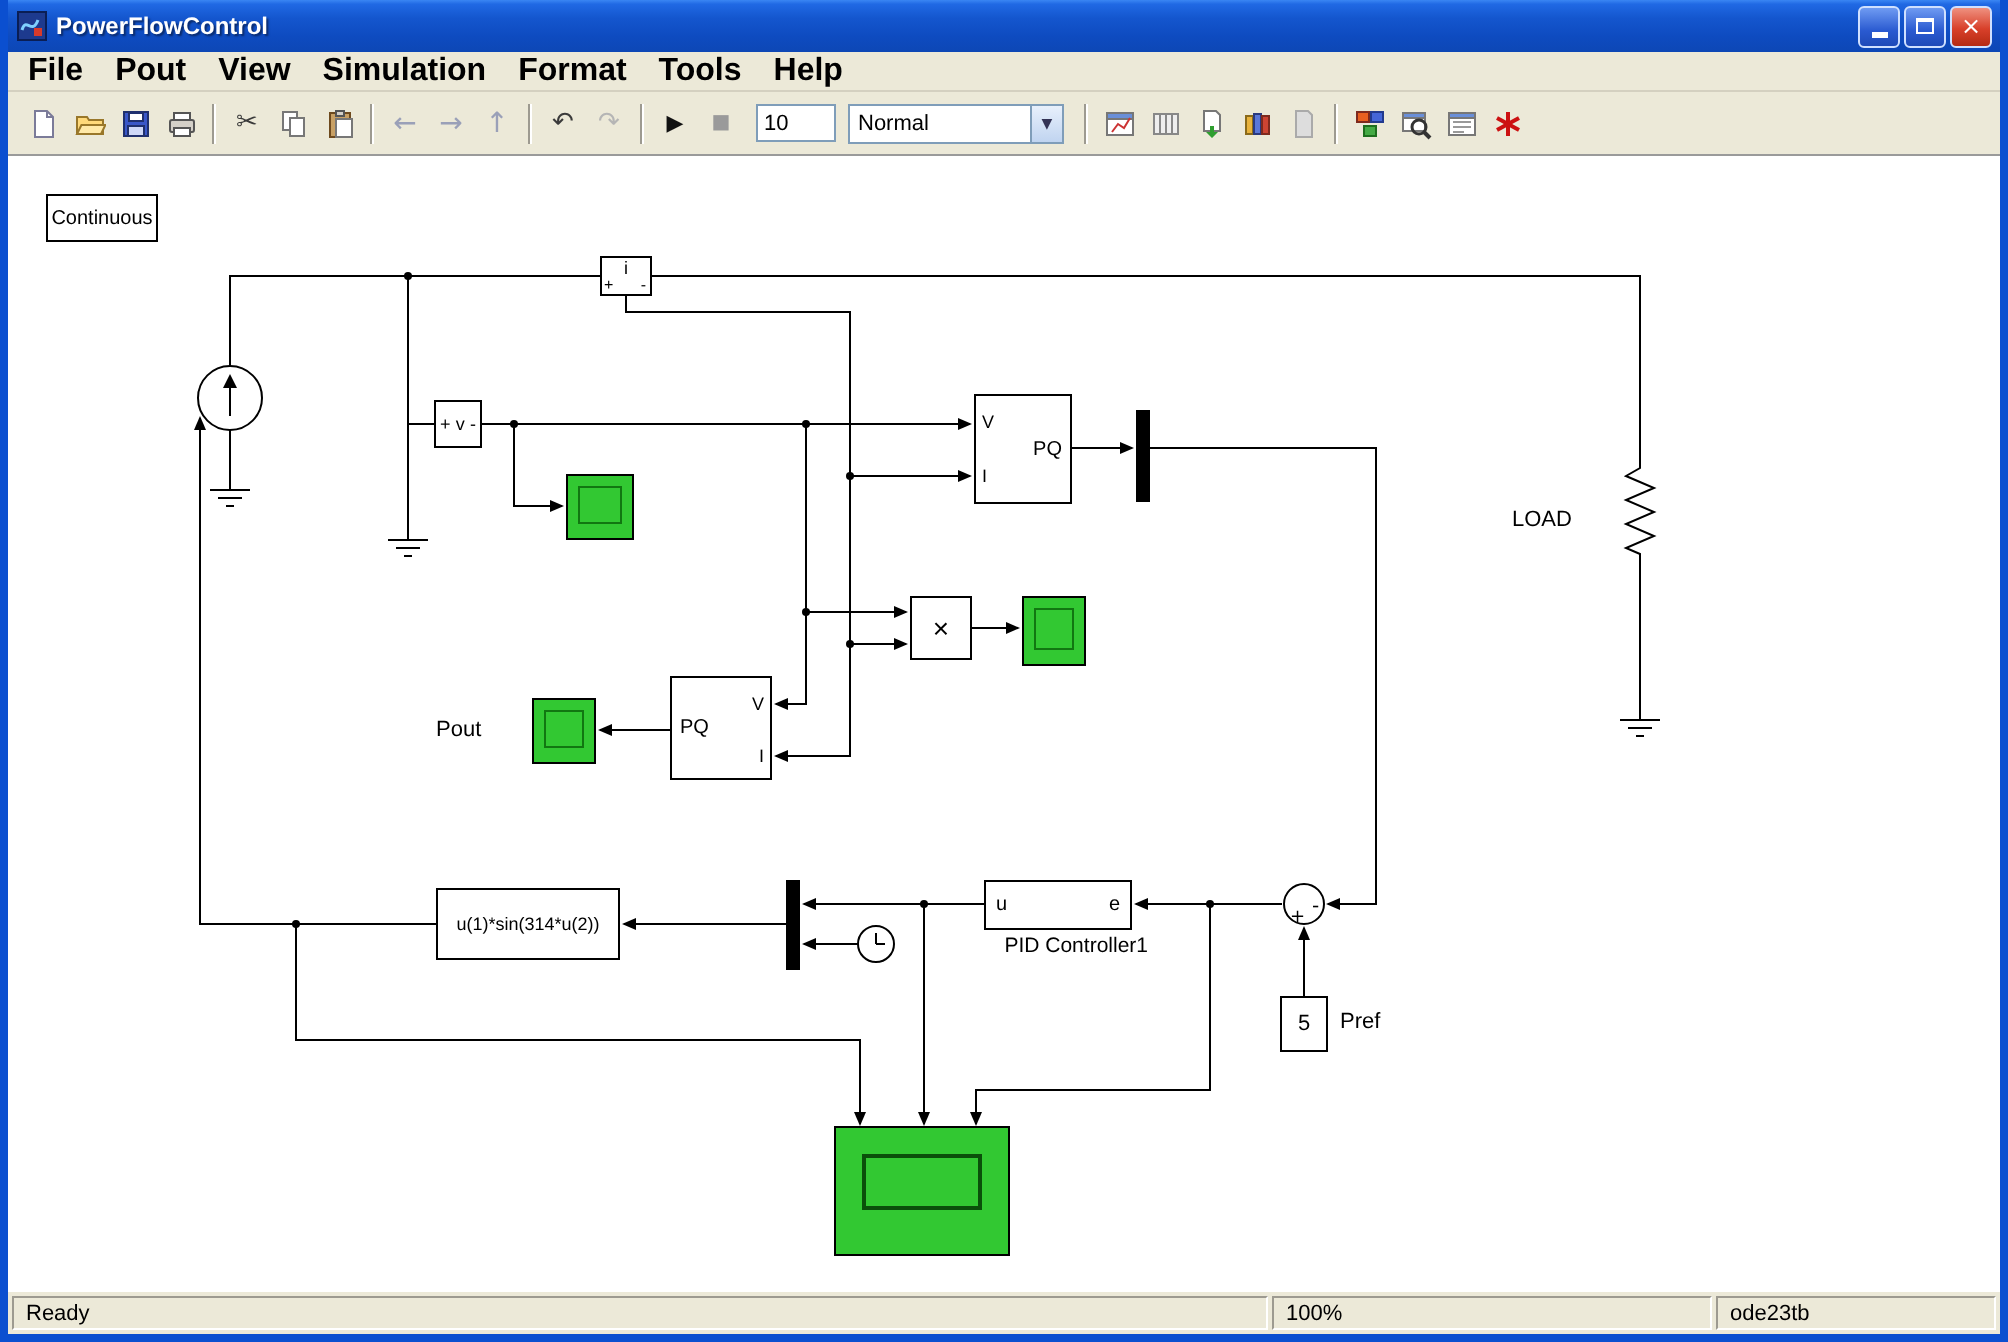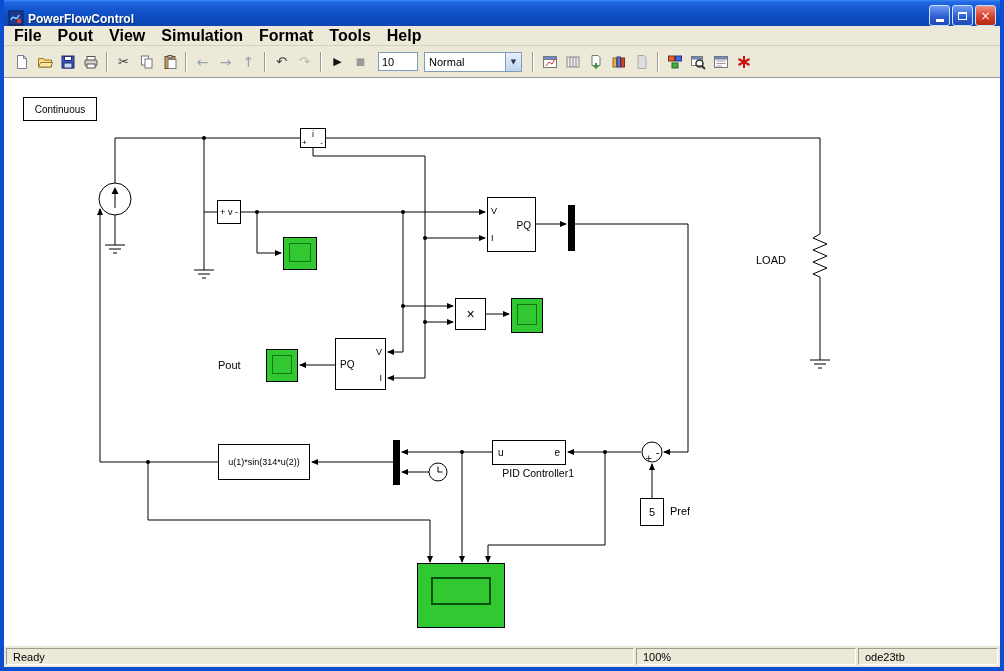--- a/index.html
+++ b/index.html
@@ -1,21 +1,21 @@
 <!DOCTYPE html>
 <html><head>
 <meta charset="utf-8">
 <style>
   * { box-sizing: border-box; margin: 0; padding: 0; }
   body { background:#d8d4c8; font-family:"Liberation Sans",sans-serif; }
   .window { position:relative; width:1004px; height:671px;
             border-left:4px solid #0b4fd0; border-right:4px solid #0b4fd0; border-bottom:4px solid #0b4fd0;
             background:#ece9d8; }
   
-  .titlebar { height:26px; display:flex; align-items:flex-end; padding:0 4px;
+  .titlebar { height:26px; display:flex; align-items:center; padding:0 4px;
     background:linear-gradient(180deg,#3a86f3 0%,#2069e4 8%,#1456ce 35%,#0e4bc0 70%,#0d47b5 100%); }
   .titlebar .ticon { width:16px; height:16px; margin-right:4px; flex:0 0 auto; }
   .titlebar .ttext { color:#fff; font-weight:bold; font-size:12px; text-shadow:1px 1px 1px #0a2a6a; flex:1; }
   .winbtn { width:21px; height:21px; margin-left:2px; border:1px solid #cfe0ff; border-radius:3px;
             display:flex; align-items:center; justify-content:center; color:#fff; font-size:12px;
             background:linear-gradient(180deg,#6f9bf2,#2a5ad0 60%,#1e4ab8); }
   .winbtn.close { background:linear-gradient(180deg,#ef9180,#d8402a 55%,#b52a12); }
   .minglyph { display:block; width:8px; height:3px; background:#fff; margin-top:9px; }
   .restoreglyph { display:block; width:9px; height:8px; border:1px solid #fff; border-top:2px solid #fff; }
   
@@ -24,21 +24,21 @@
   
   .toolbar { height:32px; display:flex; align-items:center; background:#ece9d8; border-bottom:1px solid #9a9a9a; padding-left:6px; }
   .tbtn { width:23px; height:22px; display:flex; align-items:center; justify-content:center; }
   .glyph { font-family:"DejaVu Sans",sans-serif; font-size:13px; color:#3b3b3b; line-height:1; }
   .glyph.dim { color:#9aa0b8; }
   .glyph.lite { color:#b5b5b5; }
   .glyph.run { color:#111; font-size:11px; }
   .glyph.stop { color:#9a9a9a; font-size:10px; }
   .tsep { width:2px; height:20px; border-left:1px solid #9d9a90; border-right:1px solid #fff; margin:0 4px; }
   .timebox { width:40px; height:19px; border:1px solid #7f9db9; background:#fff; font-size:11px; padding:1px 3px; margin:0 6px; font-family:"Liberation Sans",sans-serif; }
-  .combo { width:98px; height:20px; border:1px solid #7f9db9; background:#fff; display:flex; align-items:center; margin-right:6px; }
+  .combo { width:108px; height:20px; border:1px solid #7f9db9; background:#fff; display:flex; align-items:center; margin-right:6px; }
   .combo .cval { flex:1; font-size:11px; padding-left:4px; }
   .combo .cbtn { width:16px; height:18px; background:linear-gradient(180deg,#e8f0fc,#c0d4f0); border-left:1px solid #7f9db9;
                  display:flex; align-items:center; justify-content:center; font-size:7px; color:#335; font-family:"DejaVu Sans",sans-serif; }
   
   .canvas { position:relative; width:996px; height:567px; background:#fff; overflow:hidden; }
   .canvas svg { position:absolute; left:0; top:0; }
   .blk { position:absolute; border:1px solid #000; background:#fff; font-size:11px; color:#000; }
   .center { display:flex; align-items:center; justify-content:center; }
   .scope { background:#32c832; }
   .scope .scr { position:absolute; left:5px; top:5px; right:5px; bottom:7px; border:1px solid #117711; }
@@ -314,21 +314,21 @@
           <circle cx="399" cy="134" r="2"></circle>
         <circle cx="399" cy="228" r="2"></circle>
           <circle cx="421" cy="160" r="2"></circle>
           <circle cx="421" cy="244" r="2"></circle>
         <circle cx="144" cy="384" r="2"></circle>
           <circle cx="458" cy="374" r="2"></circle>
           <circle cx="601" cy="374" r="2"></circle>
       </g>
     </svg>
 
-    <div class="blk center" style="left:19px;top:19px;width:74px;height:24px;font-size:10px">
+    <div class="blk center" style="left:19px;top:19px;width:56px;height:24px;font-size:10px">
       <span>Continuous</span>
     </div>
 
     <div class="blk" style="left:296px;top:50px;width:26px;height:20px">
       <span class="portlbl" style="left:50%;top:0;transform:translateX(-50%)">i</span>
       <span class="portlbl" style="left:1px;bottom:0;font-size:8px">+</span>
       <span class="portlbl" style="right:2px;bottom:0;font-size:8px">-</span>
     </div>
 
     <div class="blk" style="left:213px;top:122px;width:24px;height:24px;display:flex;align-items:center;justify-content:space-between;padding:0 2px;font-size:9px">

